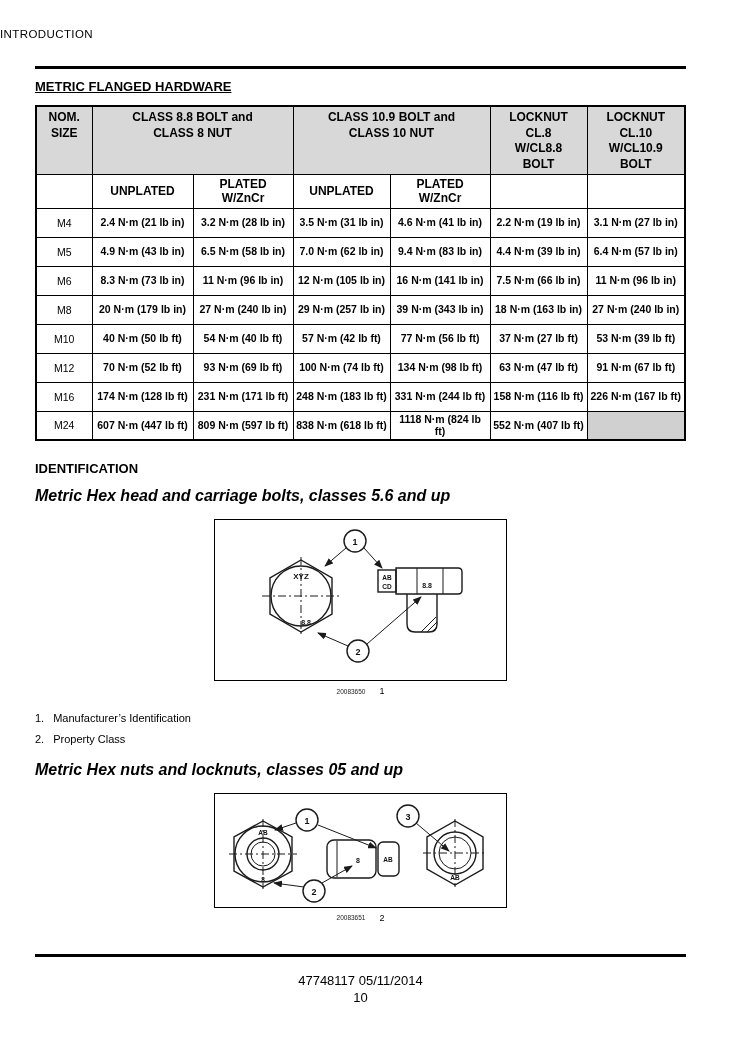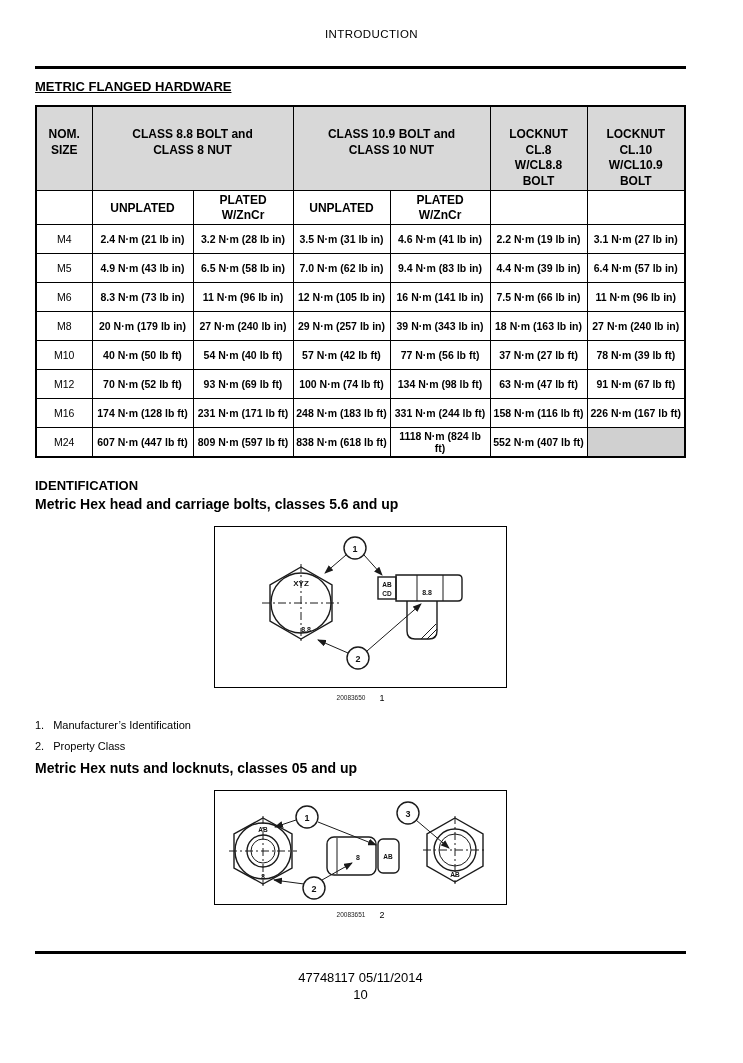--- a/index.html
+++ b/index.html
@@ -3,38 +3,38 @@
 <meta charset="utf-8">
 <style>
   * { box-sizing: border-box; }
   html,body { margin:0; padding:0; background:#e8e8e8; }
   .page {
     position:relative; width:743px; height:1063px; margin:0 auto;
     background:#fff; color:#000;
     font-family:"Liberation Sans", sans-serif;
     overflow:hidden;
   }
-  .page-header { text-align:center; padding-top:28px; font-size:11.5px; letter-spacing:0.4px; }
+  .page-header { padding-top:28px; font-size:11.5px; letter-spacing:0.4px; }
   .content { padding:0 57px 0 35px; }
   .rule { height:3px; background:#000; }
   .top-rule { margin-top:26px; }
   .table-title { font-size:13px; font-weight:bold; margin:10px 0 0 0;text-decoration:underline; }
 
   table.torque { border-collapse:collapse; table-layout:fixed; width:649px; margin-top:11px; border:2.5px solid #000; }
   table.torque th, table.torque td { border:1.5px solid #000; text-align:center; padding:1px 2px; }
-  tr.grouphead th { background:#d8d8d8; font-size:12px; font-weight:bold; white-space:pre-line; vertical-align:top; height:68px; padding-top:20px; line-height:1.3; }
+  tr.grouphead th { background:#d8d8d8; font-size:12px; font-weight:bold; white-space:pre-line; vertical-align:top; height:68px; padding-top:3px; line-height:1.3; }
   tr.grouphead th.nom { vertical-align:top; }
   tr.subhead th { font-size:12px; font-weight:bold; white-space:pre-line; height:34px; vertical-align:middle; line-height:1.2; }
   tr.datarow { height:29px;padding-left:8px; }
   tr.datarow th { font-size:10.5px; font-weight:normal; }
   tr.datarow td { font-size:10.5px; font-weight:bold; line-height:1.18; }
   td.shaded { background:#d0d0d0; }
 
   .h1 { font-size:13px; font-weight:bold; margin-top:20px; }
-  .h2 { font-size:14px; font-weight:bold; margin-top:3px; }
+  .h2 { font-size:16px; font-weight:bold; margin-top:11px;font-style:italic; }
 
   .figure { width:293px; margin:14px auto 0 auto; border:1.2px solid #000; background:#fff; }
   .figure svg { display:block; }
   .figcaption { display:flex; justify-content:center; align-items:center; gap:14px; margin-top:5px; }
   .figcaption .code { font-size:6.5px; color:#222; }
   .figcaption .num { font-size:9px; }
 
   .idlist { margin-top:12px; font-size:11px; }
   .idlist .item { display:flex; gap:9px; line-height:1.9; }
 
@@ -135,21 +135,21 @@
           <td>18 N·m (163 lb in)</td>
           <td>27 N·m (240 lb in)</td>
         </tr>
         <tr class="datarow">
           <th>M10</th>
           <td>40 N·m (50 lb ft)</td>
           <td>54 N·m (40 lb ft)</td>
           <td>57 N·m (42 lb ft)</td>
           <td>77 N·m (56 lb ft)</td>
           <td>37 N·m (27 lb ft)</td>
-          <td>78 N·m (39 lb ft)</td>
+          <td>53 N·m (39 lb ft)</td>
         </tr>
         <tr class="datarow">
           <th>M12</th>
           <td>70 N·m (52 lb ft)</td>
           <td>93 N·m (69 lb ft)</td>
           <td>100 N·m (74 lb ft)</td>
           <td>134 N·m (98 lb ft)</td>
           <td>63 N·m (47 lb ft)</td>
           <td>91 N·m (67 lb ft)</td>
         </tr>

